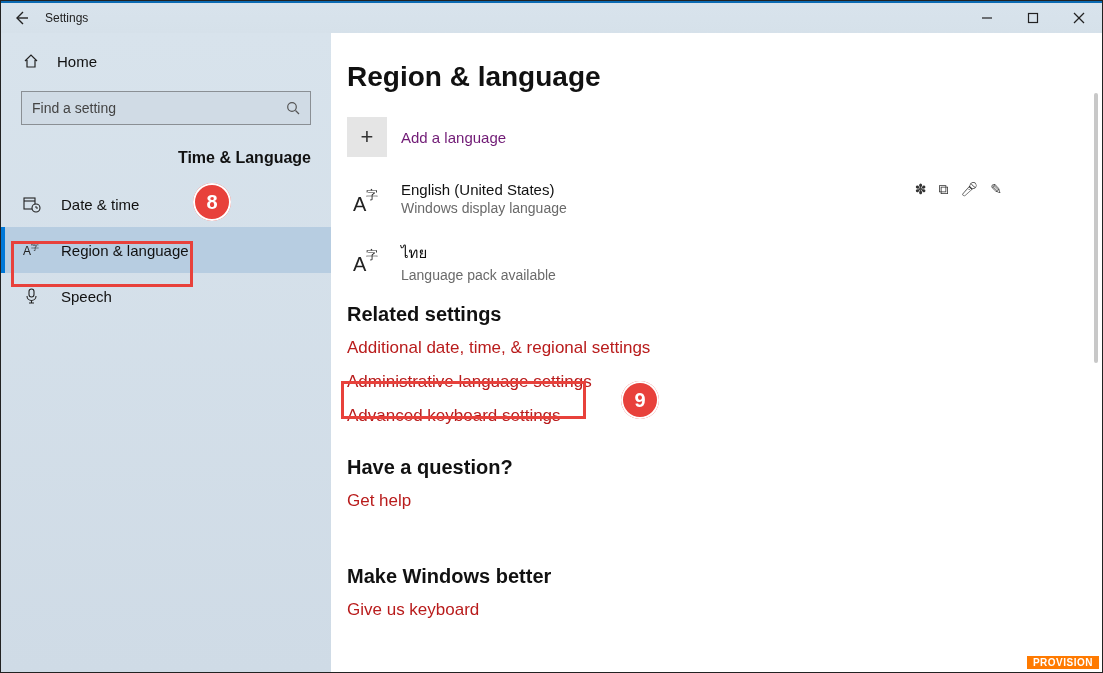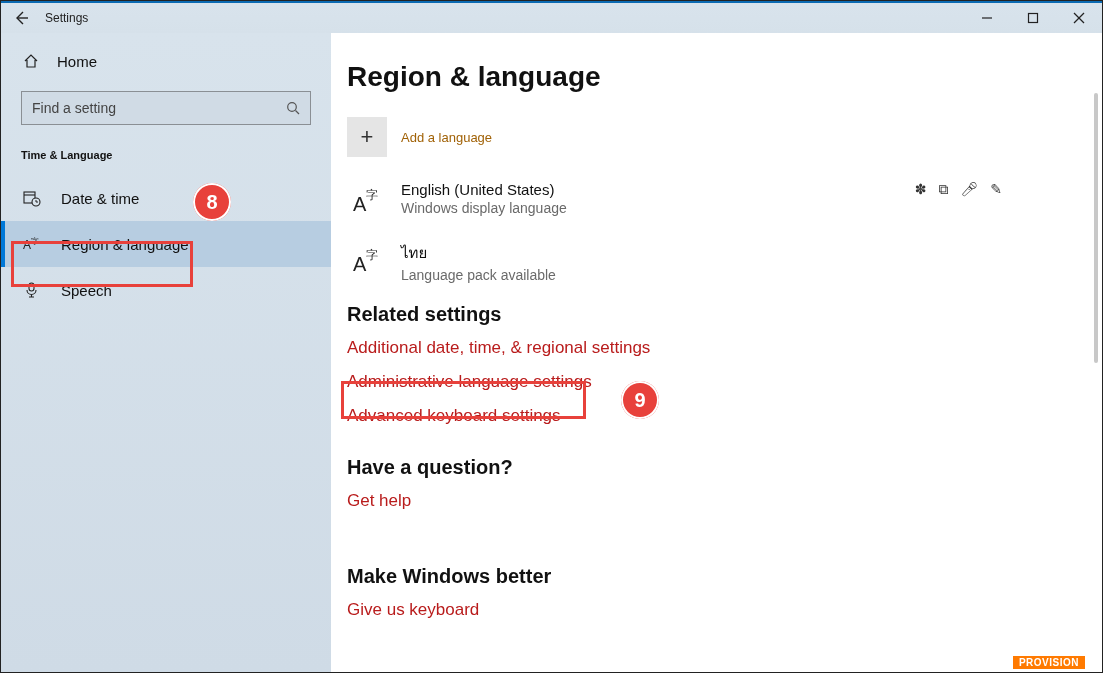--- a/index.html
+++ b/index.html
@@ -10,41 +10,41 @@
   .titlebar .title { font-size:12px; color:#222; padding-left:4px; }
   .titlebar .spacer { flex:1; }
   .titlebar .wbtn { width:46px; height:32px; display:flex; align-items:center; justify-content:center; color:#222; }
   .body { flex:1; display:flex; min-height:0; }
   .sidebar { width:330px; background:linear-gradient(to bottom,#d8e3ec,#cfdbe6); padding-top:8px; position:relative; }
   .nav-row { height:40px; display:flex; align-items:center; padding-left:22px; font-size:15px; color:#111; }
   .nav-icon { width:24px; display:flex; align-items:center; justify-content:flex-start; margin-right:10px; font-size:16px; color:#222;}
   .search { margin:10px 20px 16px 20px; height:34px; border:1px solid #8a8f94; background:#d0dbe5; display:flex; align-items:center; padding:0 10px; font-size:14px; color:#555; }
   .search span.ph { flex:1; color:#444; }
   .search .sicon { color:#444; font-size:14px; }
-  .cat { font-weight:600; font-size:11px; padding:8px 20px 14px 20px; color:#111; }
+  .cat { font-weight:600; font-size:16px; padding:8px 20px 14px 20px; color:#111;text-align:right; }
   .nav-item { height:46px; display:flex; align-items:center; padding-left:22px; font-size:15px; color:#111; }
   .nav-item.selected { background:#b7cde1; border-left:4px solid #0078d7; padding-left:18px; }
   .nav-item .ni-icon { width:24px; margin-right:14px; display:flex; align-items:center; }
   .content { flex:1; background:#fff; position:relative; overflow:hidden; }
   .content-inner { padding:28px 40px 20px 16px; }
   .page-title { font-size:28px; font-weight:600; color:#111; margin-bottom:24px; }
   .add-row { display:flex; align-items:center; margin-bottom:24px; }
   .plus { width:40px; height:40px; background:#e5e5e5; display:flex; align-items:center; justify-content:center; font-size:22px; color:#333; margin-right:14px; }
-  .add-label { font-size:13px; color:#a16207; }
+  .add-label { font-size:15px; color:#701a75; }
   .lang-row { display:flex; align-items:flex-start; margin-bottom:20px; }
   .lang-icon { width:40px; height:40px; display:flex; align-items:center; justify-content:center; margin-right:14px; font-size:18px; color:#222;}
   .lang-name { font-size:15px; color:#111; }
   .lang-sub { font-size:14px; color:#6a6a6a; margin-top:2px; }
   .lang-icons { margin-left:auto; display:flex; gap:12px; color:#333; font-size:14px; padding-right:60px;}
   .section-h { font-size:20px; font-weight:600; color:#111; margin-top:16px; margin-bottom:12px; }
   .link { font-size:17px; color:#b91c1c; margin-bottom:14px; display:inline-block; }
   .scrollbar { position:absolute; right:4px; top:60px; width:4px; height:270px; background:#c8c8c8; border-radius:2px; }
   .callout { position:absolute; width:38px; height:38px; border-radius:50%; background:#e8413b; color:#fff; display:flex; align-items:center; justify-content:center; font-size:20px; font-weight:600; box-shadow:0 0 0 2px #fff inset; }
   .hl { position:absolute; border:3px solid #e8413b; pointer-events:none; }
-  .watermark { position:absolute; right:16px; bottom:2px; background:#ff7a00; color:#fff; font-size:10px; font-weight:700; padding:1px 6px; letter-spacing:0.5px; border:1px solid #fff;}
+  .watermark { position:absolute; right:2px; bottom:2px; background:#ff7a00; color:#fff; font-size:10px; font-weight:700; padding:1px 6px; letter-spacing:0.5px; border:1px solid #fff;}
   svg { display:block; }
 </style>
 </head>
 <body>
 
 <div class="window">
   <div class="titlebar">
     <div class="back">
       <svg width="16" height="16" viewBox="0 0 16 16">
           <path d="M10 2 L4 8 L10 14" fill="none" stroke="#222" stroke-width="1.4"></path>

